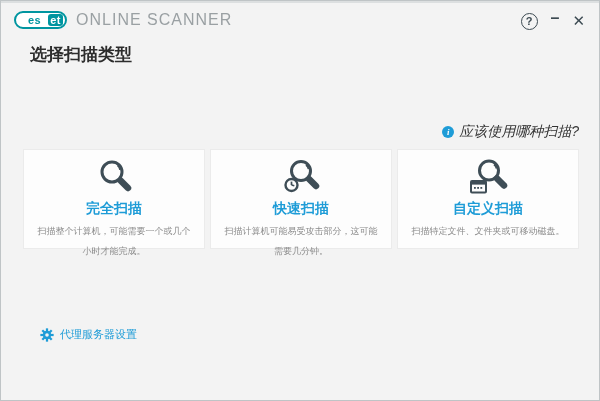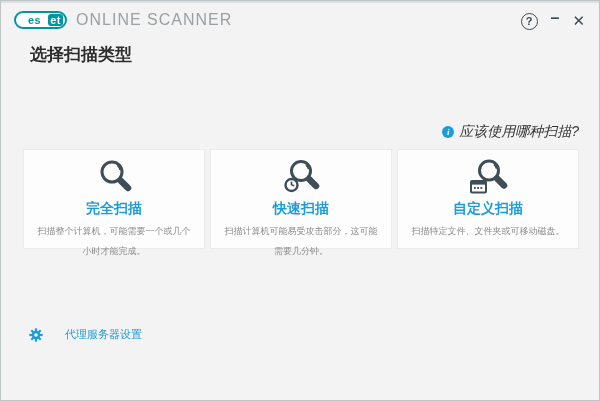--- a/index.html
+++ b/index.html
@@ -45,21 +45,21 @@
   
   .cards { position:absolute; top:148px; left:22px; width:556px; display:flex; gap:5px; }
   .card {
     flex:1; height:100px; background:#fdfdfd; border:1px solid #ebebeb;
     text-align:center; padding-top:7px; cursor:pointer;
   }
   .card .icon { height:42px; display:flex; align-items:center; justify-content:center; }
   .card h3 { font-size:14px; font-weight:bold; color:#1e9cd7; margin-top:1px; }
   .card p  { font-size:9px; color:#8b8b8b; line-height:20px; padding:3px 13px 0; }
   
-  .proxy { position:absolute; top:326px; left:28px; display:flex; align-items:center; gap:22px; cursor:pointer;text-align:center; }
+  .proxy { position:absolute; top:326px; left:39px; display:flex; align-items:center; gap:6px; cursor:pointer;text-align:center; }
   .proxy .label { color:#1e9cd7; font-size:11px; }
 </style>
 </head>
 <body>
 
 <div class="window">
 
   <div class="titlebar">
     <span class="eset-logo">
       <span class="es">es</span>

